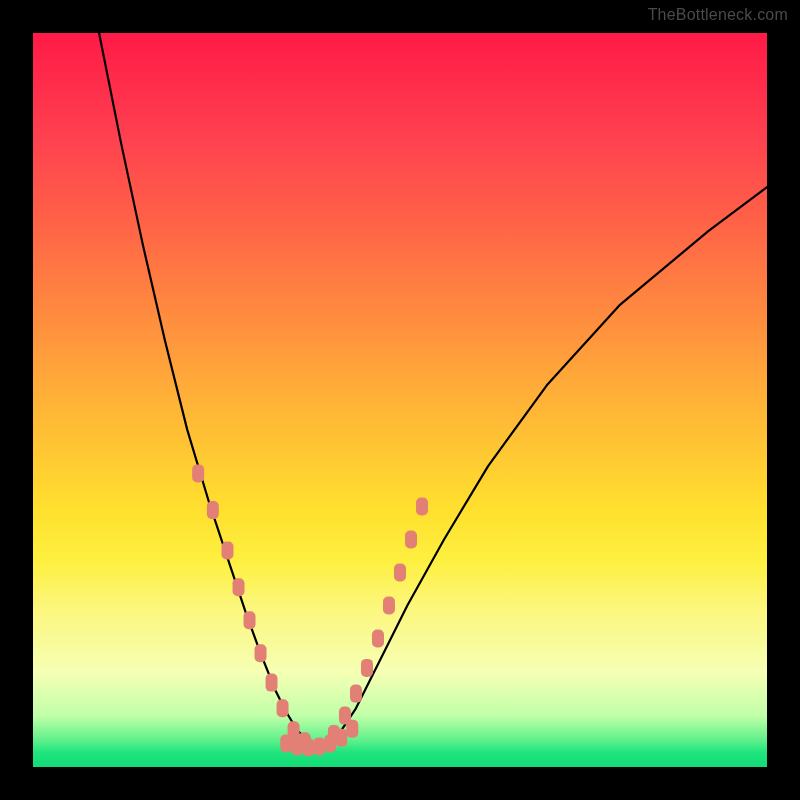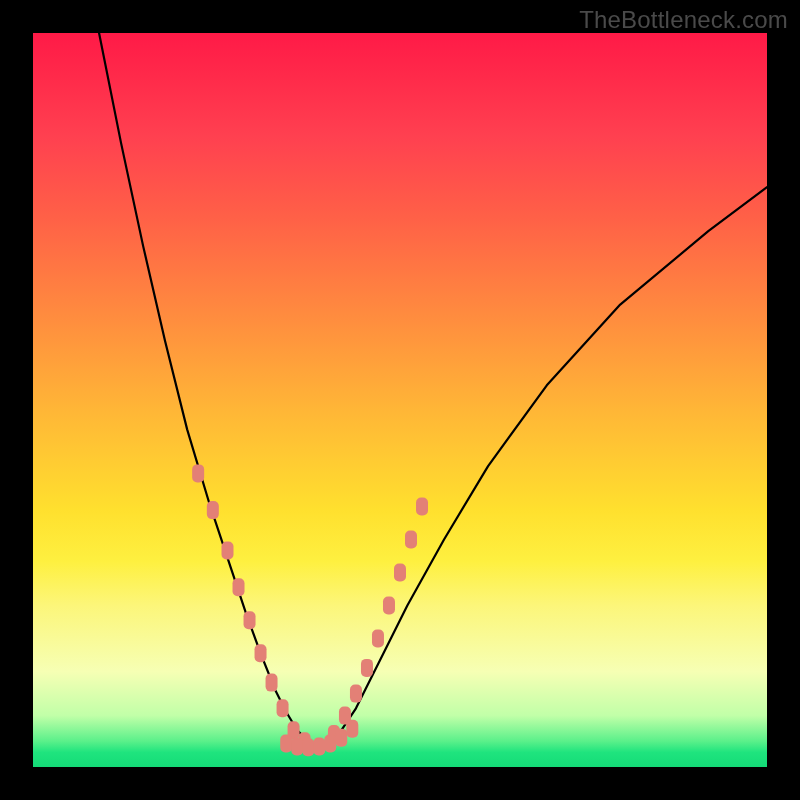--- a/index.html
+++ b/index.html
@@ -39,21 +39,21 @@
       #5af08a 96.5%,
       #1fe47e 98%,
       #14db77 100%
     );
   }
   .watermark {
     position: absolute;
     top: 6px;
     right: 12px;
     color: #4a4a4a;
-    font-size: 24px;
+    font-size: 16px;
     font-weight: 400;
     letter-spacing: 0.2px;
     user-select: none;
   }
   svg.curve {
     position: absolute;
     left: 0; top: 0;
     width: 734px; height: 734px;
     overflow: visible;
   }

